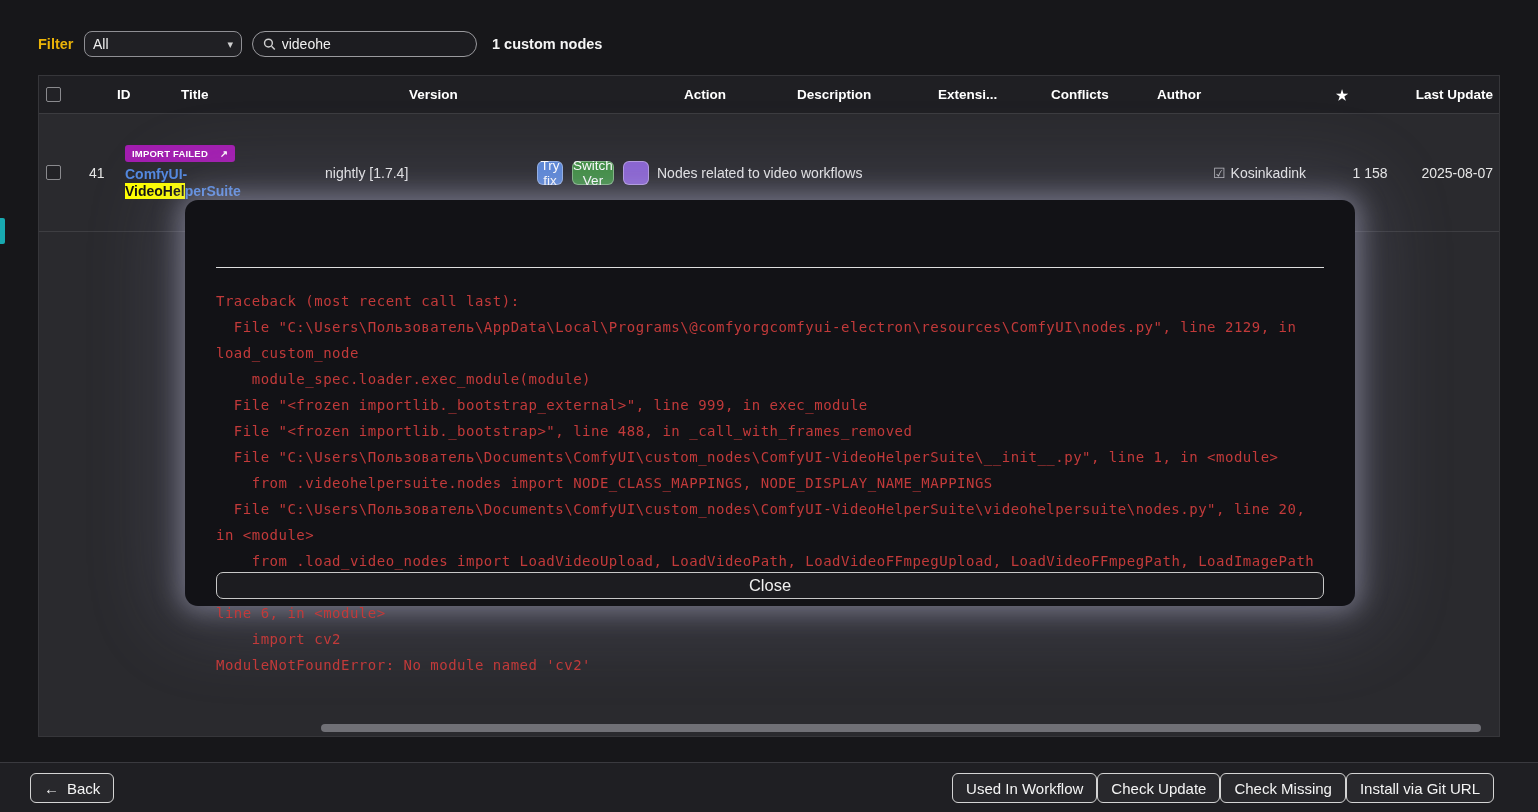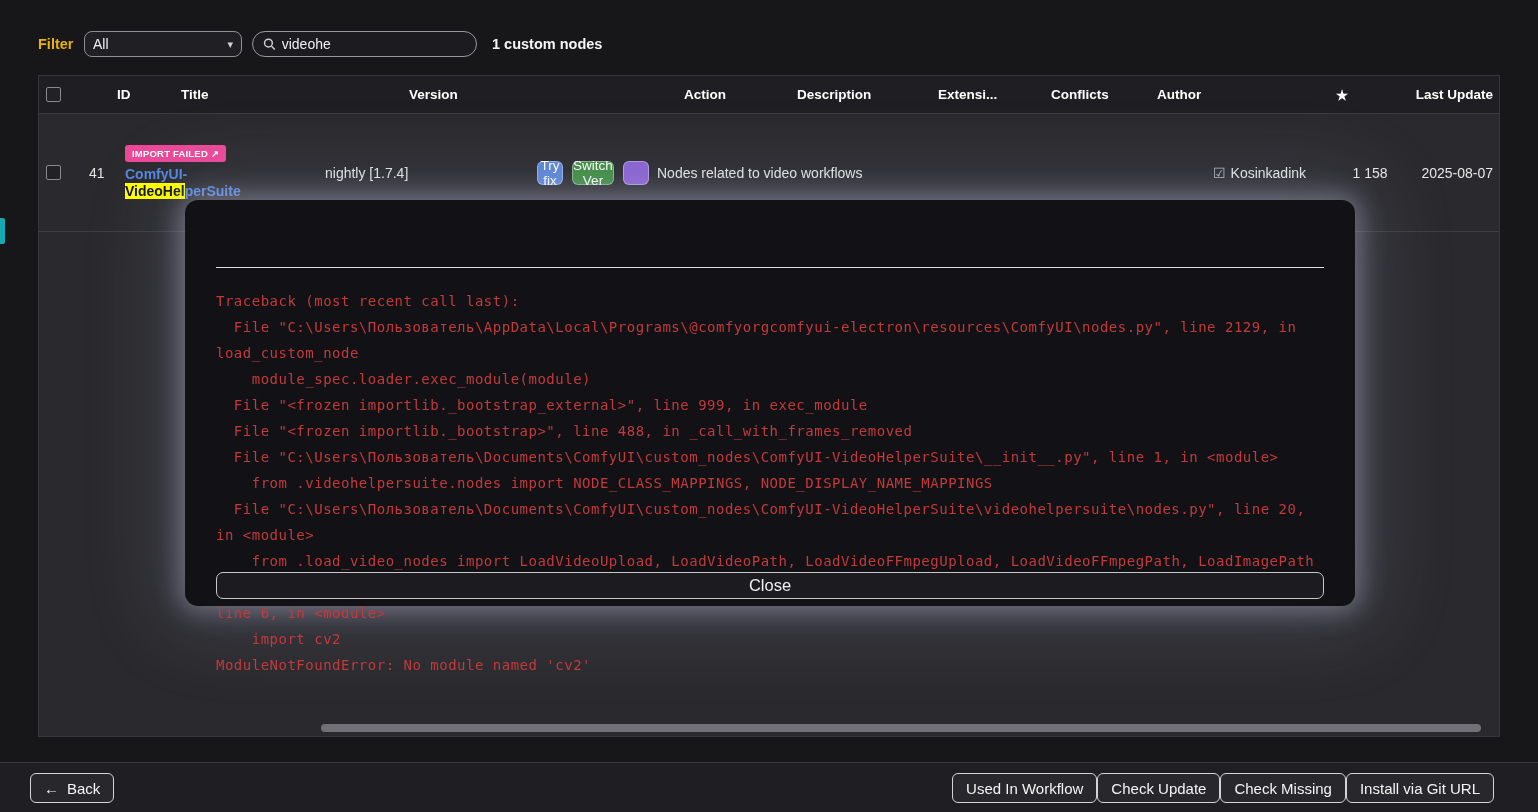--- a/index.html
+++ b/index.html
@@ -57,22 +57,22 @@
   .c-author { width:140px; padding-left:8px; }
   .c-star { width:50px; text-align:center; }
   .c-update { width:104px; text-align:right; padding-right:6px; }
 
   .cb {
     width:15px; height:15px; border:1px solid #8a8a8e; border-radius:2px;
     background:#222226; cursor:pointer;
   }
   .title-stack { display:flex; flex-direction:column; align-items:flex-start; gap:2px; }
   .badge {
-    display:inline-flex; align-items:center; gap:3px;
-    background:#ec4899; color:#fff; font-size:9.5px; font-weight:700;
+    display:inline-flex; align-items:center; gap:12px;
+    background:#a21caf; color:#fff; font-size:9.5px; font-weight:700;
     padding:3px 7px; border-radius:3px; letter-spacing:.2px; margin-bottom:2px; cursor:pointer;
   }
   .title-link { color:#5288e0; font-weight:700; font-size:14px; line-height:17px; cursor:pointer; }
   .hl { background:#ffff00; color:#111; }
   .actions { display:flex; align-items:flex-start; gap:9px; }
   .abtn {
     width:92px; height:24px; border-radius:6px; font-size:13.5px; color:#fff;
     border:1px solid rgba(255,255,255,.35); display:flex; align-items:center; justify-content:center;
     cursor:pointer; font-family:"Liberation Sans",sans-serif;
   }

